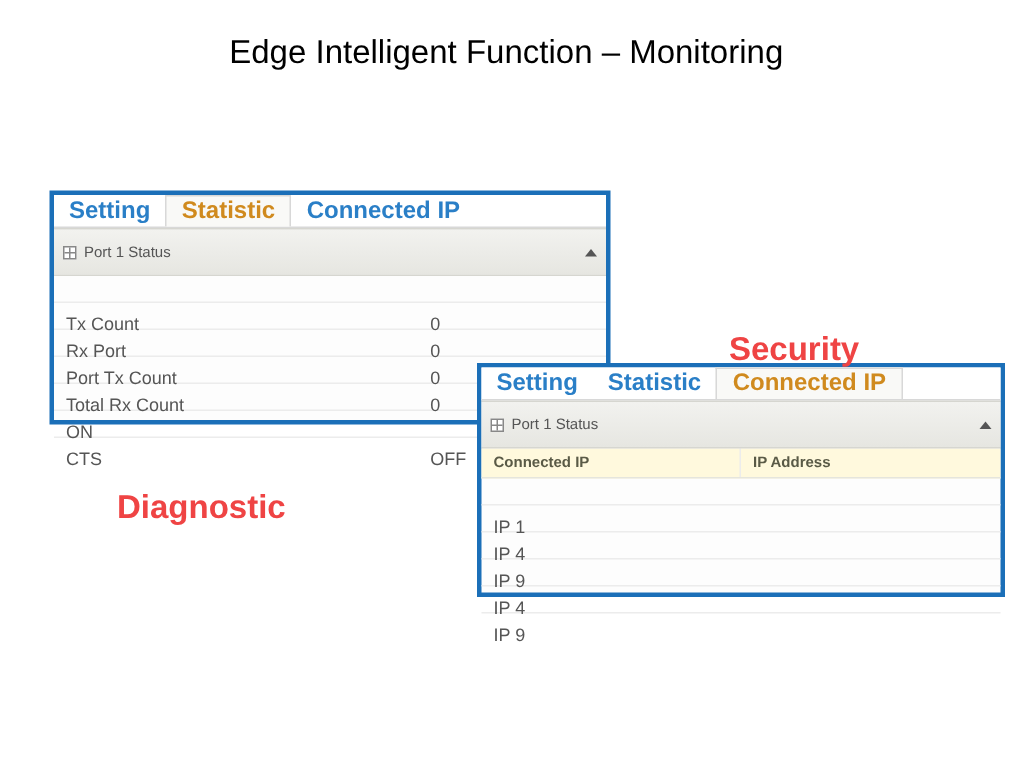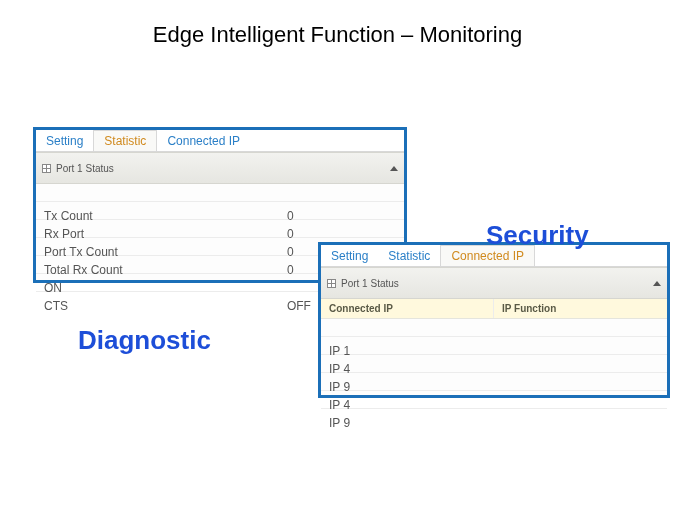--- a/index.html
+++ b/index.html
@@ -42,22 +42,22 @@
   }
   .tabs {
     display: flex;
     align-items: center;
     background: #ffffff;
     height: 22px;
     border-bottom: 1px solid #d8d8d8;
   }
   .tab {
     padding: 0 10px;
-    font-size: 12px;
-    font-weight: normal;
+    font-size: 16px;
+    font-weight: bold;
     color: #2a7fc7;
     height: 100%;
     display: flex;
     align-items: center;
     position: relative;
   }
   .tab.active {
     color: #d08a1e;
     background: #f9f9f7;
     border-left: 1px solid #d8d8d8;
@@ -122,23 +122,23 @@
     align-items: center;
     padding: 0 8px;
     margin-top: 32px;
   }
   .diag-c1 { width: 66%; border-right: 1px solid #ececec; }
   .diag-c2 { width: 34%; }
   .sec-c1 { width: 50%; border-right: 1px solid #ececec; }
   .sec-c2 { width: 50%; }
   .caption {
     position: absolute;
-    font-size: 26px;
+    font-size: 22px;
     font-weight: bold;
-    color: #1d4ed8;
+    color: #ef4444;
   }
   .caption.diag-cap { left: 78px; top: 289px; margin-top: 36px; }
   .caption.sec-cap  { left: 486px; top: 220px; }
 </style>
 </head>
 <body>
 
 <div class="page-title">Edge Intelligent Function – Monitoring</div>
 
 <div class="panel diagnostic">
@@ -185,21 +185,21 @@
     <div class="tab">Statistic</div>
     <div class="tab active">Connected IP</div>
   </div>
   <div class="section-head">
     <span class="grid-icon"></span>
     <span>Port 1 Status</span>
     <span class="chevron"></span>
   </div>
   <div class="col-head">
     <div class="cell sec-c1">Connected IP</div>
-    <div class="cell sec-c2">IP Function</div>
+    <div class="cell sec-c2">IP Address</div>
   </div>
   <div class="row">
     <div class="cell sec-c1">IP 1</div>
     <div class="cell sec-c2"></div>
   </div>
   <div class="row">
     <div class="cell sec-c1">IP 4</div>
     <div class="cell sec-c2"></div>
   </div>
   <div class="row">

